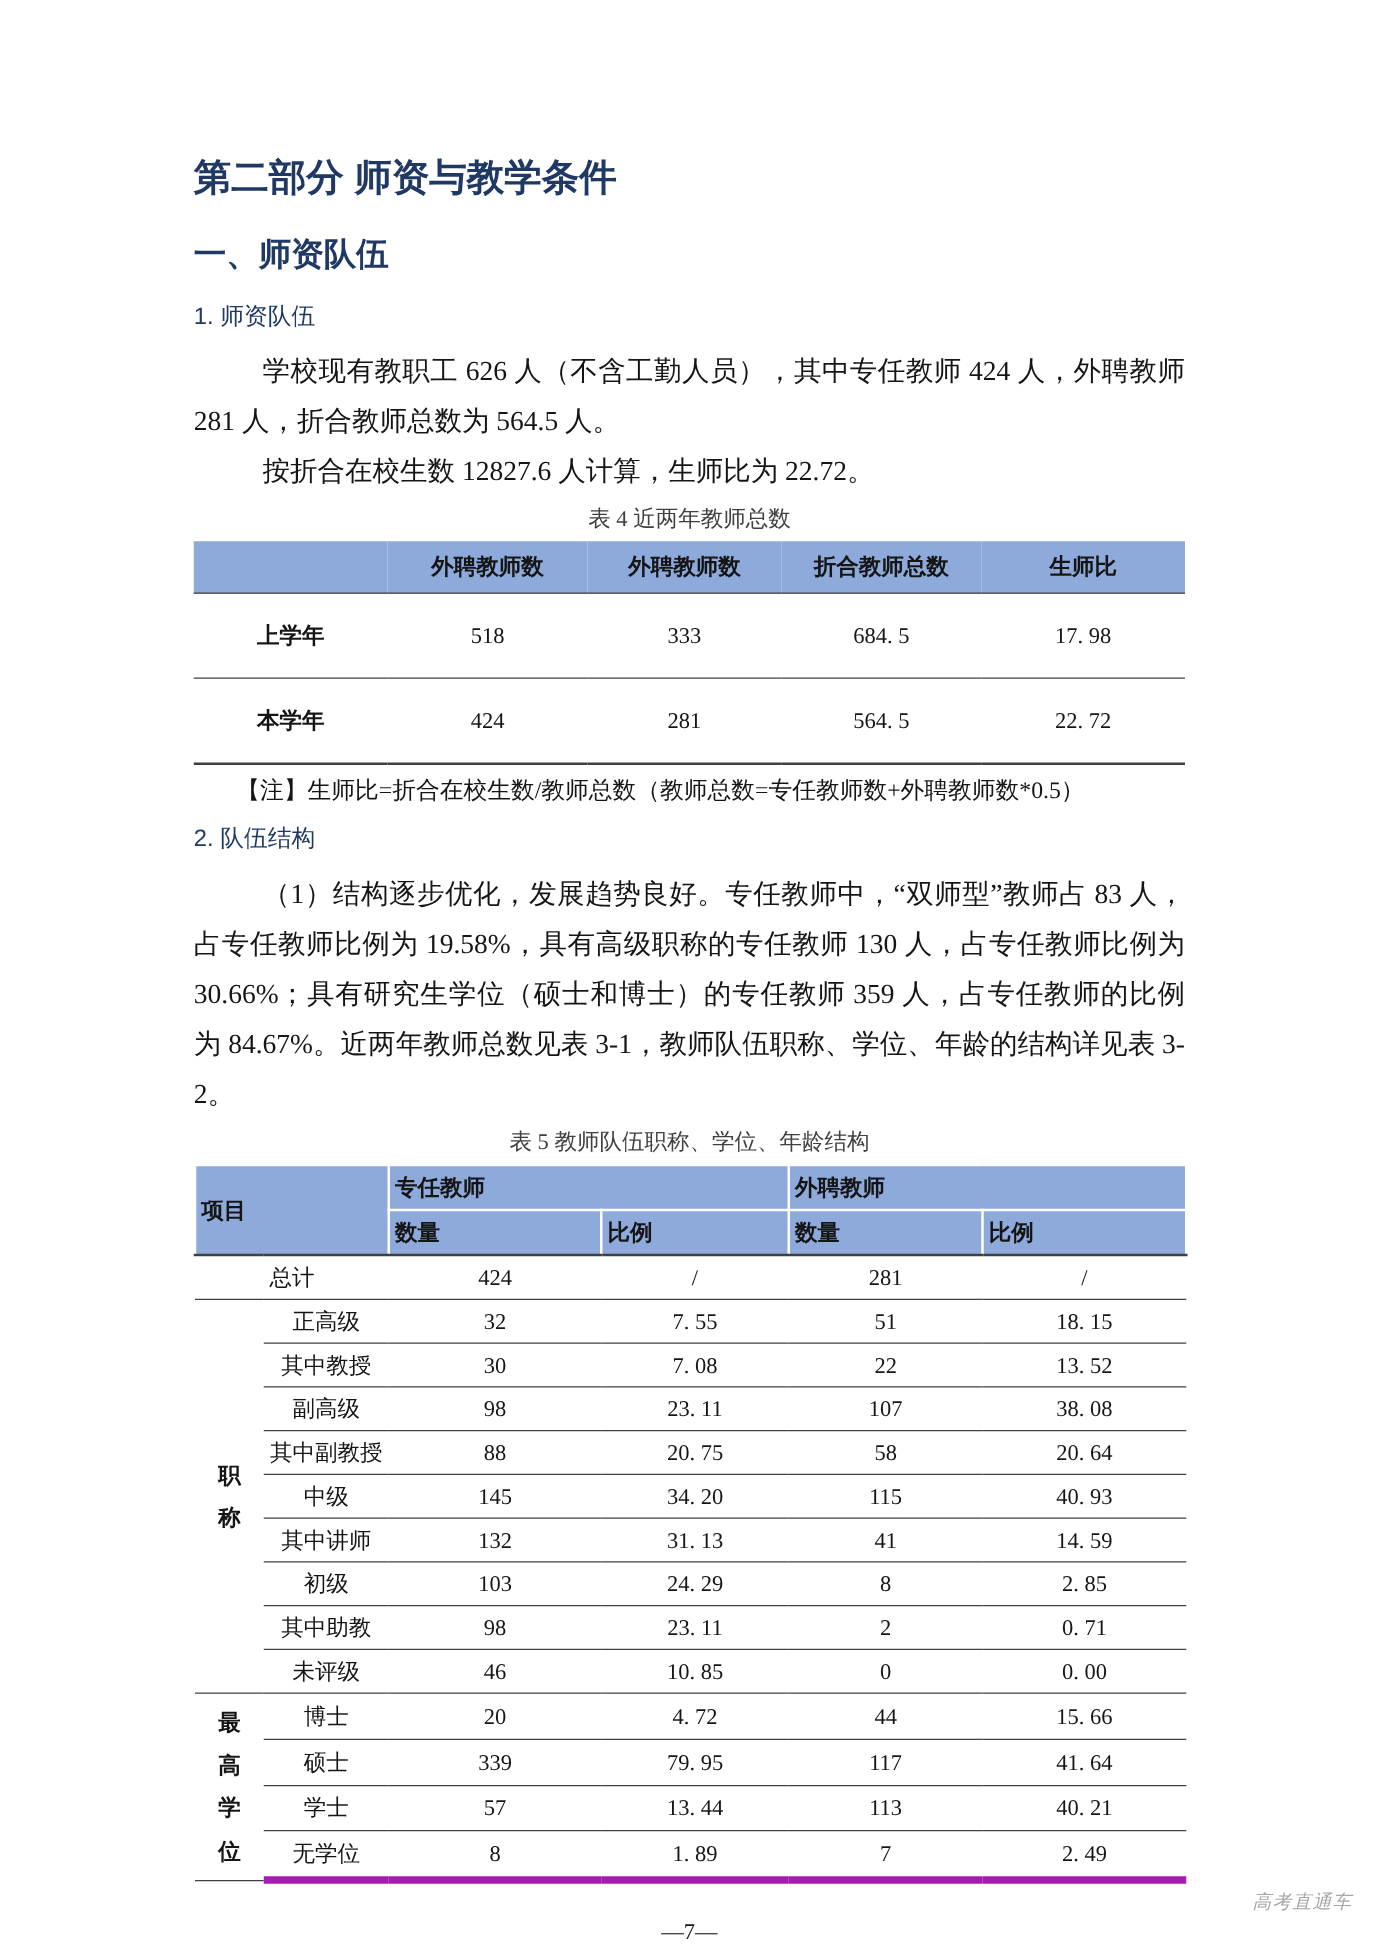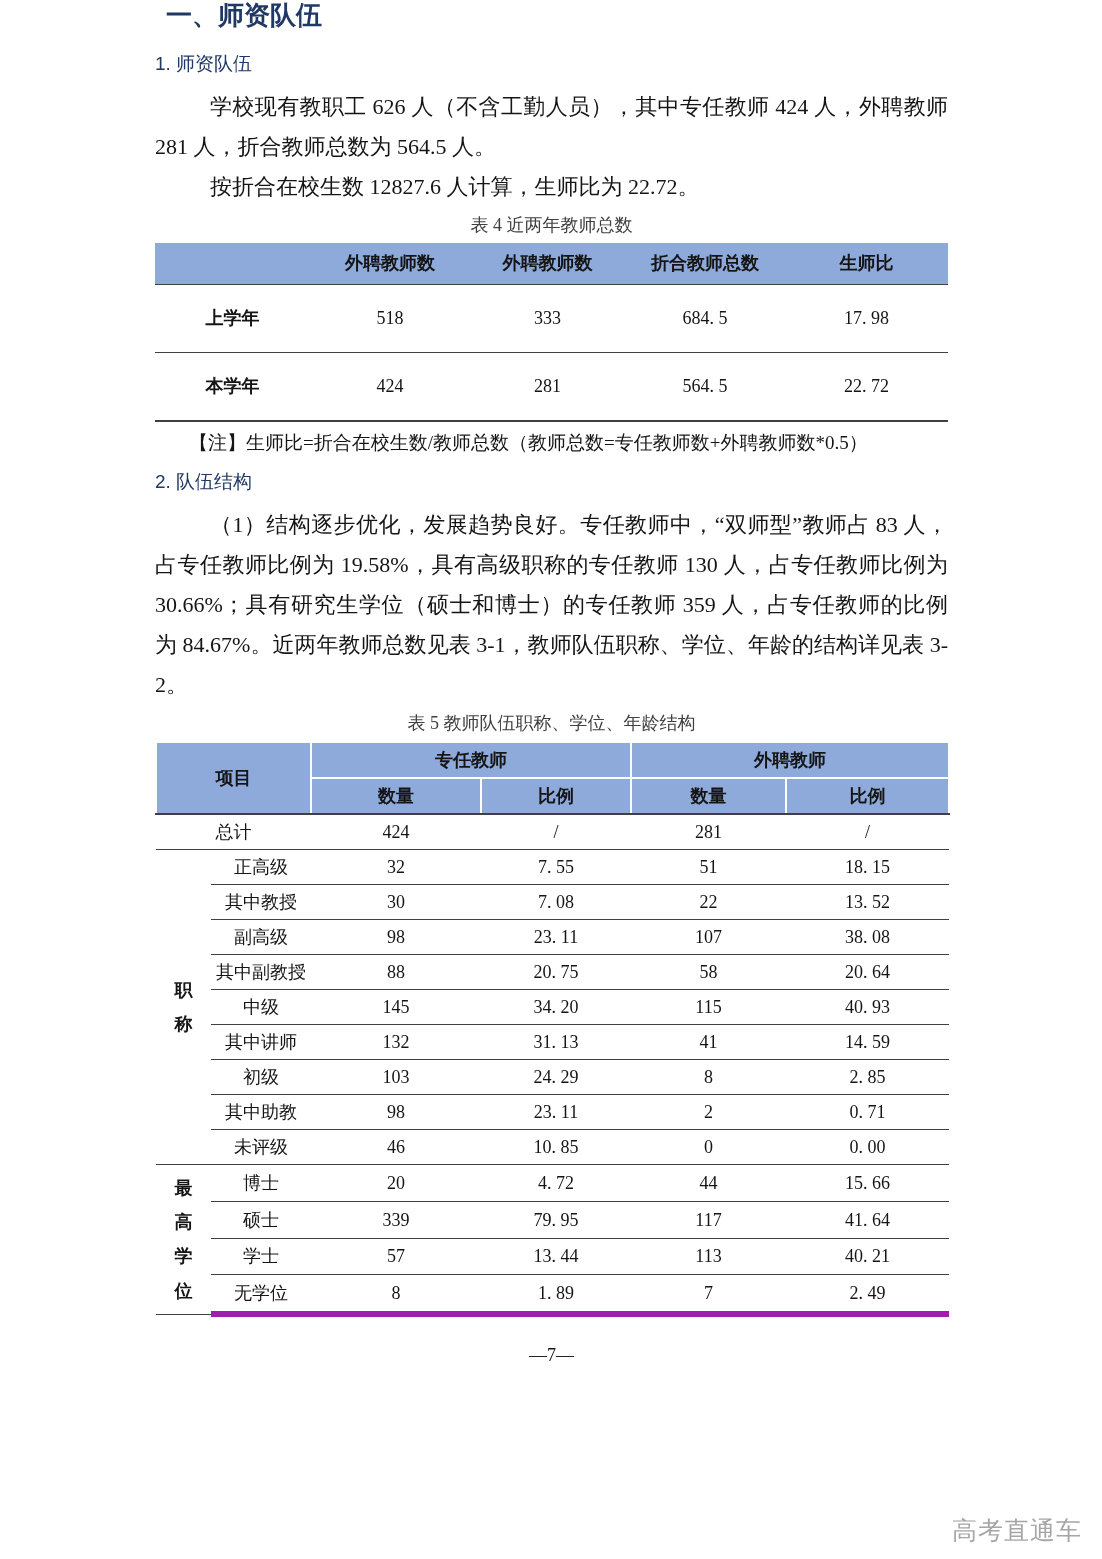--- a/index.html
+++ b/index.html
@@ -14,22 +14,22 @@
   }
   .page { position: absolute; left: 155px; top: 0; width: 793px; }
 
   .part-title {
     margin: 126px 0 30px;
     font-family: "Liberation Sans", "DejaVu Sans", sans-serif;
     font-weight: bold; font-size: 30px; line-height: 34px;
     color: var(--heading-text, #1F3864);
   }
   .section-title {
-    margin: 0 11px 20px;
-    font-family: Liberation Sans, sans-serif;
+    margin: 0 0 20px;
+    font-family: Liberation Mono, monospace;
     font-weight: bold; font-size: 26px; line-height: 30px;
     color: var(--heading-text, #1F3864);
   }
   .sub-title {
     margin: 0 0 10px;
     font-family: "Liberation Sans", "DejaVu Sans", sans-serif;
     font-weight: 500; font-size: 19px; line-height: 27px;
     color: var(--heading-text, #1F3864);
   }
   .sub-title.spaced { margin-top: 12px; }
@@ -64,51 +64,53 @@
   }
   .t4 tbody tr:last-child td { border-bottom: 2px solid #404040; }
   .t4 .rowlabel { font-weight: bold; }
 
   .note { margin: 8px 0 0 34px; font-size: 19px; line-height: 26px; }
 
   
   .t5 th {
     background: var(--header-blue, #8EAADB);
     font-weight: bold; font-size: 18px; line-height: 22px;
-    padding: 6px 4px; text-align: center;
+    padding: 6px 4px; text-align: left;
     border: 2px solid #ffffff;
   }
   .t5 th.item-h, .t5 tr.subrow th { border-bottom: 2px solid #404040; }
   .t5 td {
     text-align: center; font-size: 18px; line-height: 22px;
     padding: 6px 4px;
     border-bottom: 1px solid #404040;
   }
   .t5 tbody tr:last-child td { border-bottom: 6px solid #a21caf; margin-top: 25px; }
   .t5 .item { font-weight: normal; }
   .t5 .group { font-weight: bold; vertical-align: middle; }
   .vlabel {
     display: inline-block; width: 20px;
     word-break: break-all; line-height: 1.9; font-size: 18px;
   }
 
   .pageno { margin-top: 28px; text-align: center; font-size: 18px; }
 
   .watermark {
-    position: absolute; right: 20px; bottom: 12px;
+    position: absolute; right: 20px; bottom: 28px;
     font-family: "Liberation Sans", "DejaVu Sans", sans-serif;
-    font-size: 25px; letter-spacing: 1px;
+    font-size: 15px; letter-spacing: 1px;
     color: var(--watermark-gray, #A6A6A6);
+    font-style: italic;
   }
 </style>
 </head>
 <body>
 
 <div class="page">
 
+  <h1 class="part-title">第二部分 师资与教学条件</h1>
   <h2 class="section-title">一、师资队伍</h2>
   <h3 class="sub-title">1. 师资队伍</h3>
 
   <p class="para">学校现有教职工 626 人（不含工勤人员），其中专任教师 424 人，外聘教师 281 人，折合教师总数为 564.5 人。</p>
   <p class="para">按折合在校生数 12827.6 人计算，生师比为 22.72。</p>
 
   <div class="caption">表 4 近两年教师总数</div>
 
   <table class="t4">
     <colgroup>

